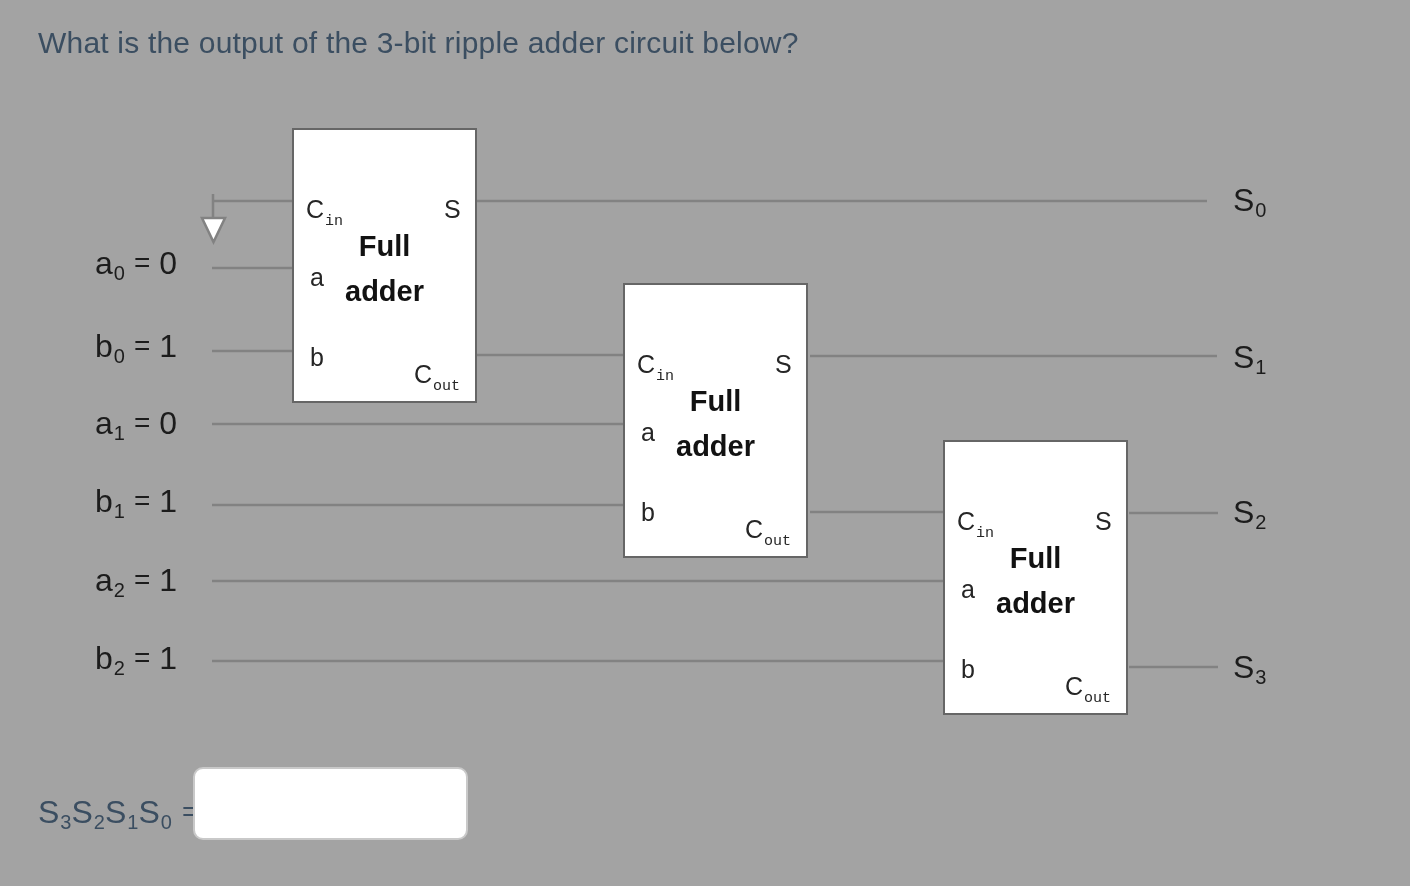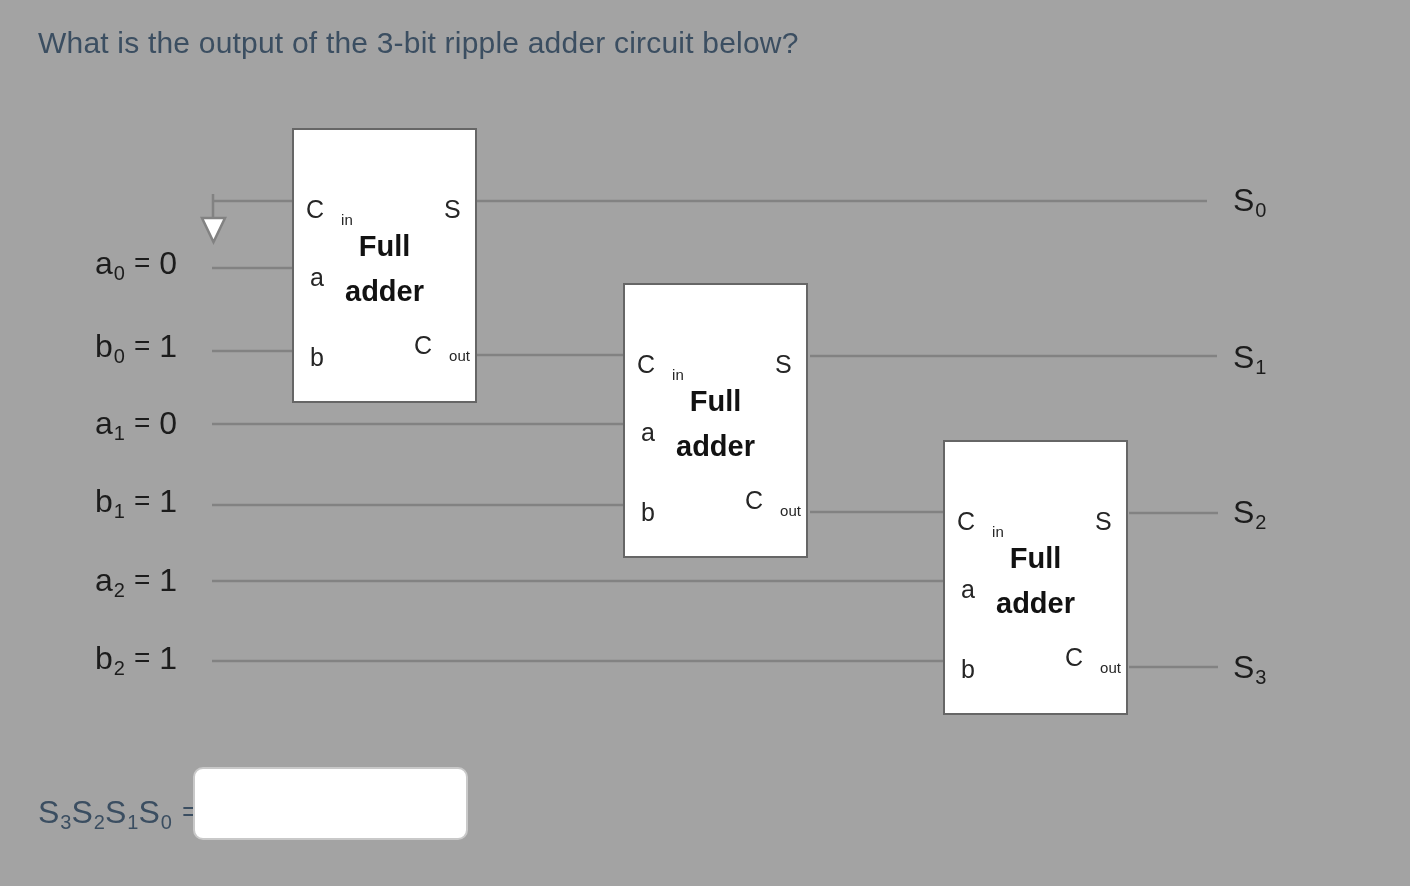--- a/index.html
+++ b/index.html
@@ -66,26 +66,27 @@
     position: absolute;
     font-size: 25px;
     color: #262626;
     line-height: 30px;
     white-space: nowrap;
   }
   .pin-cin  { left: 12px;  top: 64px;  }
   .pin-s    { left: 150px; top: 64px;  }
   .pin-a    { left: 16px;  top: 132px; }
   .pin-b    { left: 16px;  top: 212px; }
-  .pin-cout { left: 120px; top: 200px; }
+  .pin-cout { left: 120px; top: 229px; }
   .sb2 {
     font-size: 15px;
     position: relative;
     top: 7px;
-    margin-left: 17px;
+    margin-left: 1px;
+    font-family: Liberation Mono, monospace;
   }
 
   
   .in-row, .out-row {
     position: absolute;
     height: 48px;
     display: flex;
     align-items: center;
     font-size: 32px;
     color: #1c1c1c;

